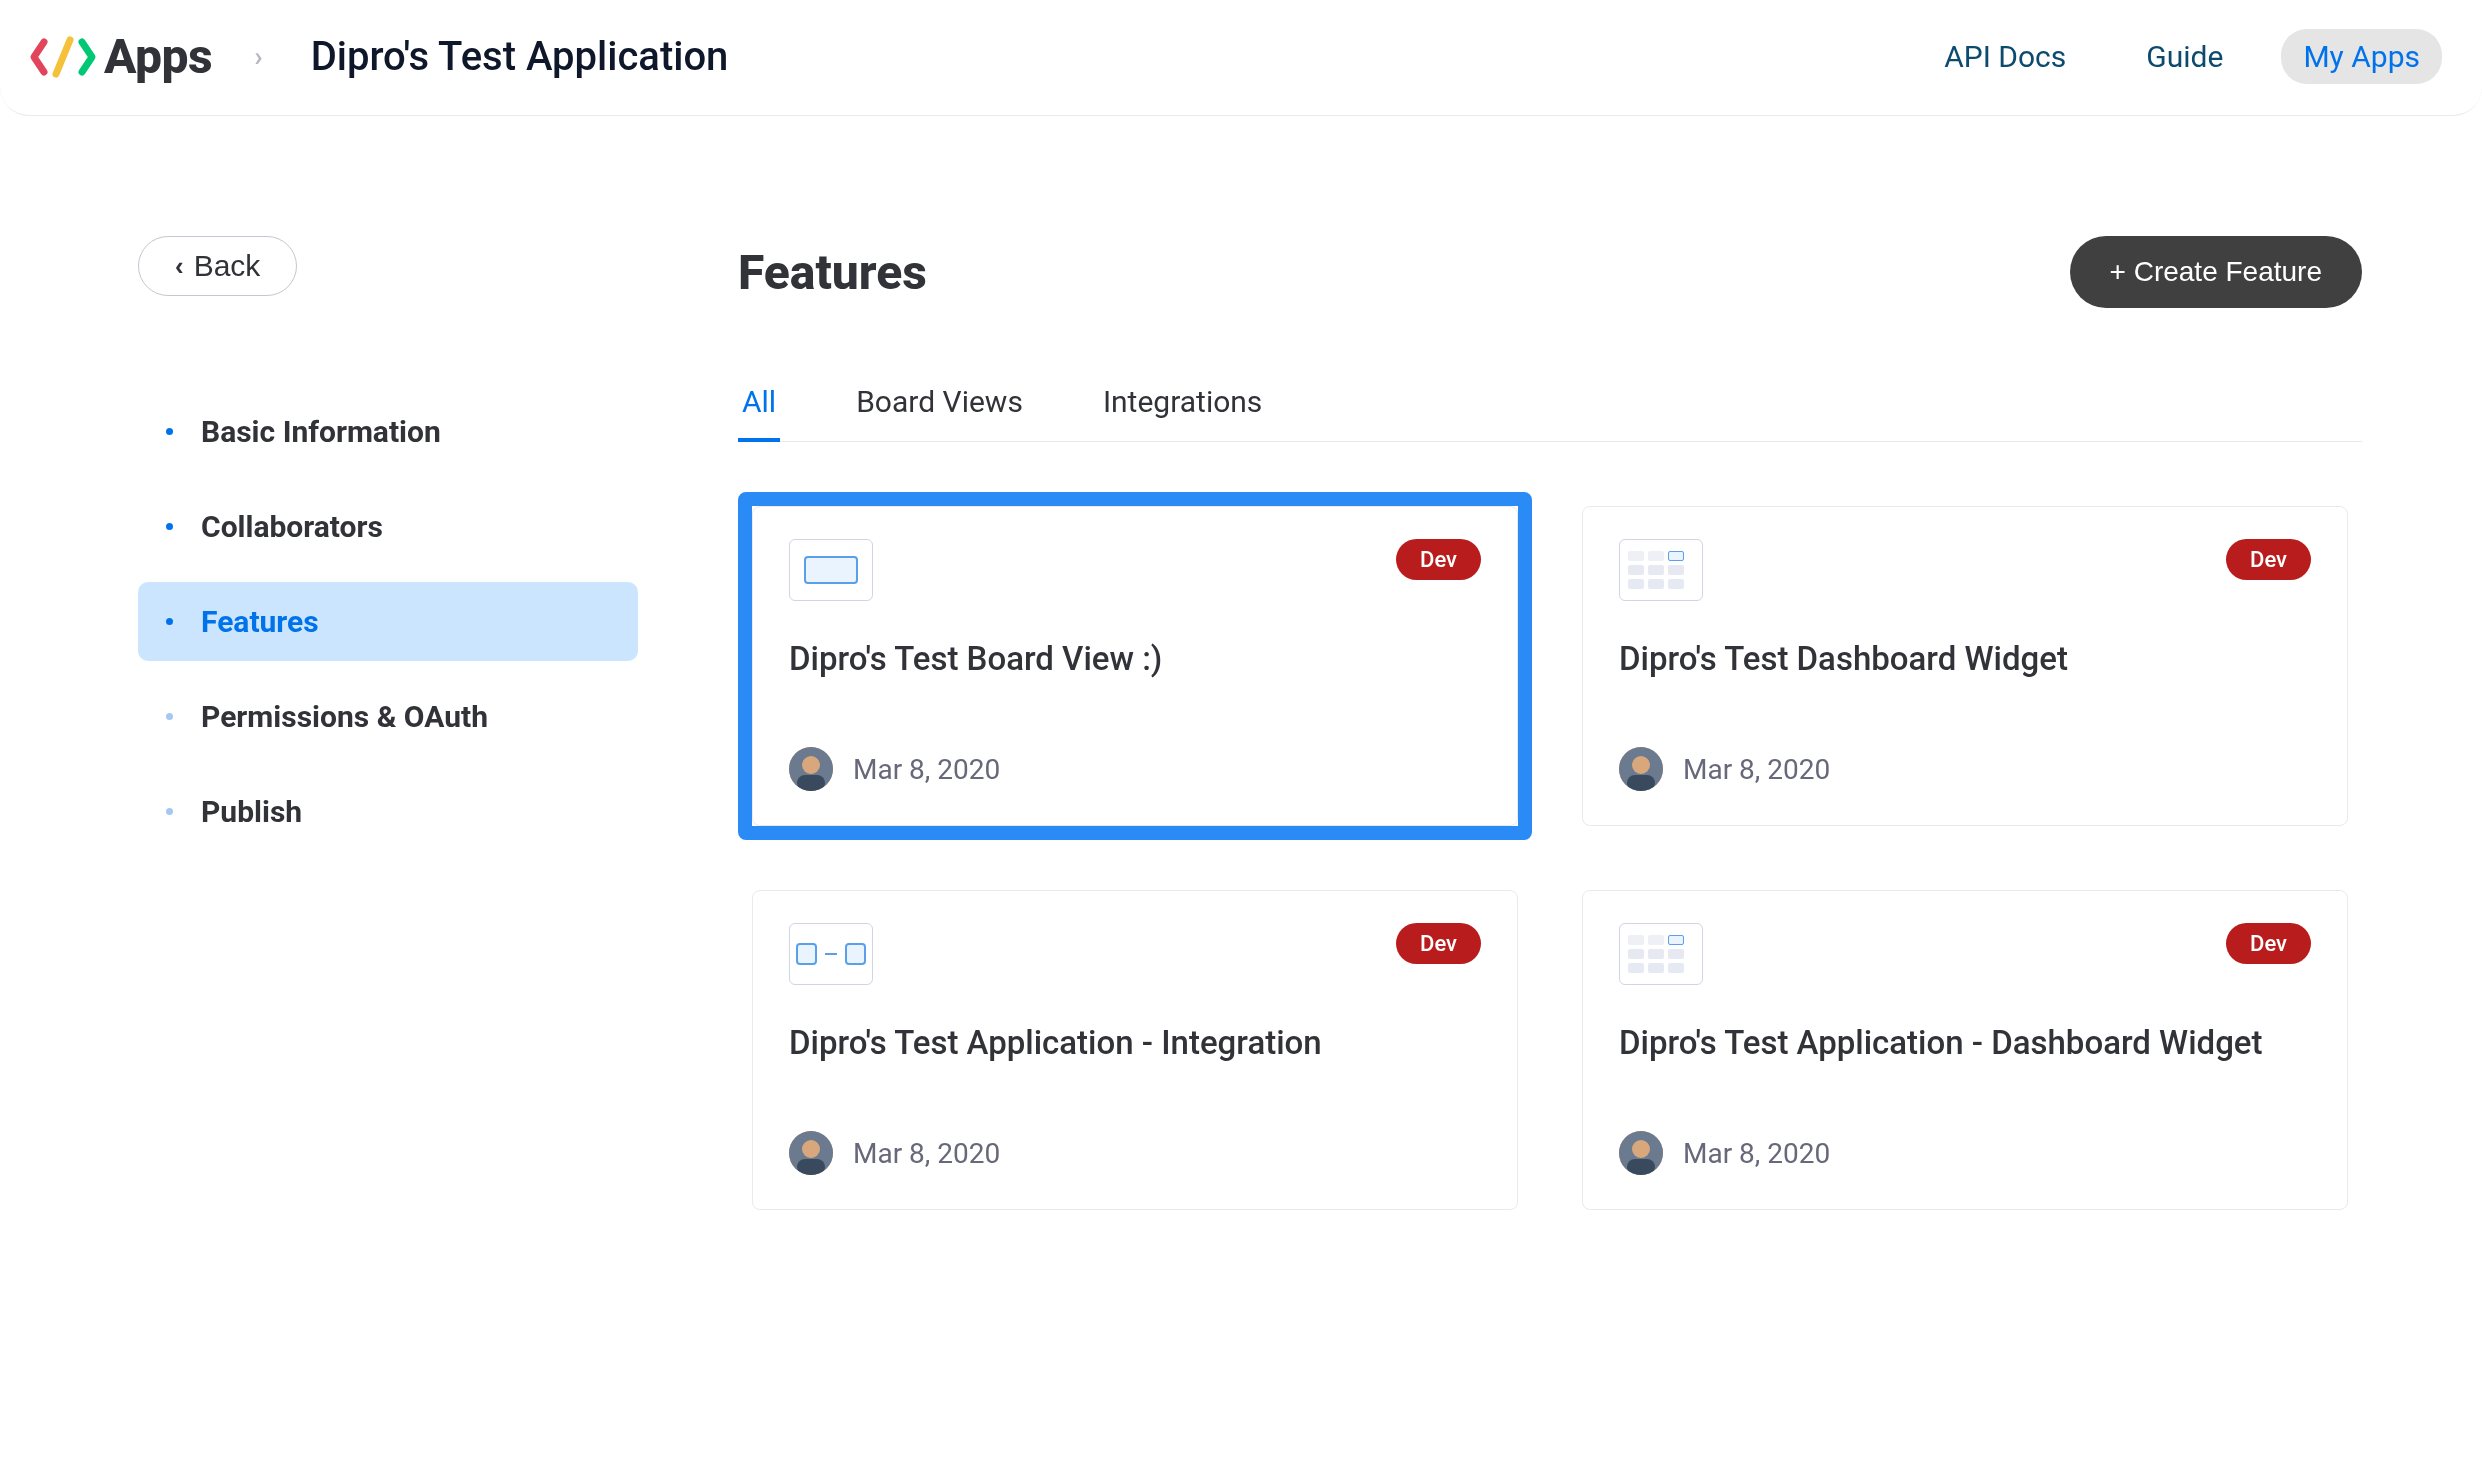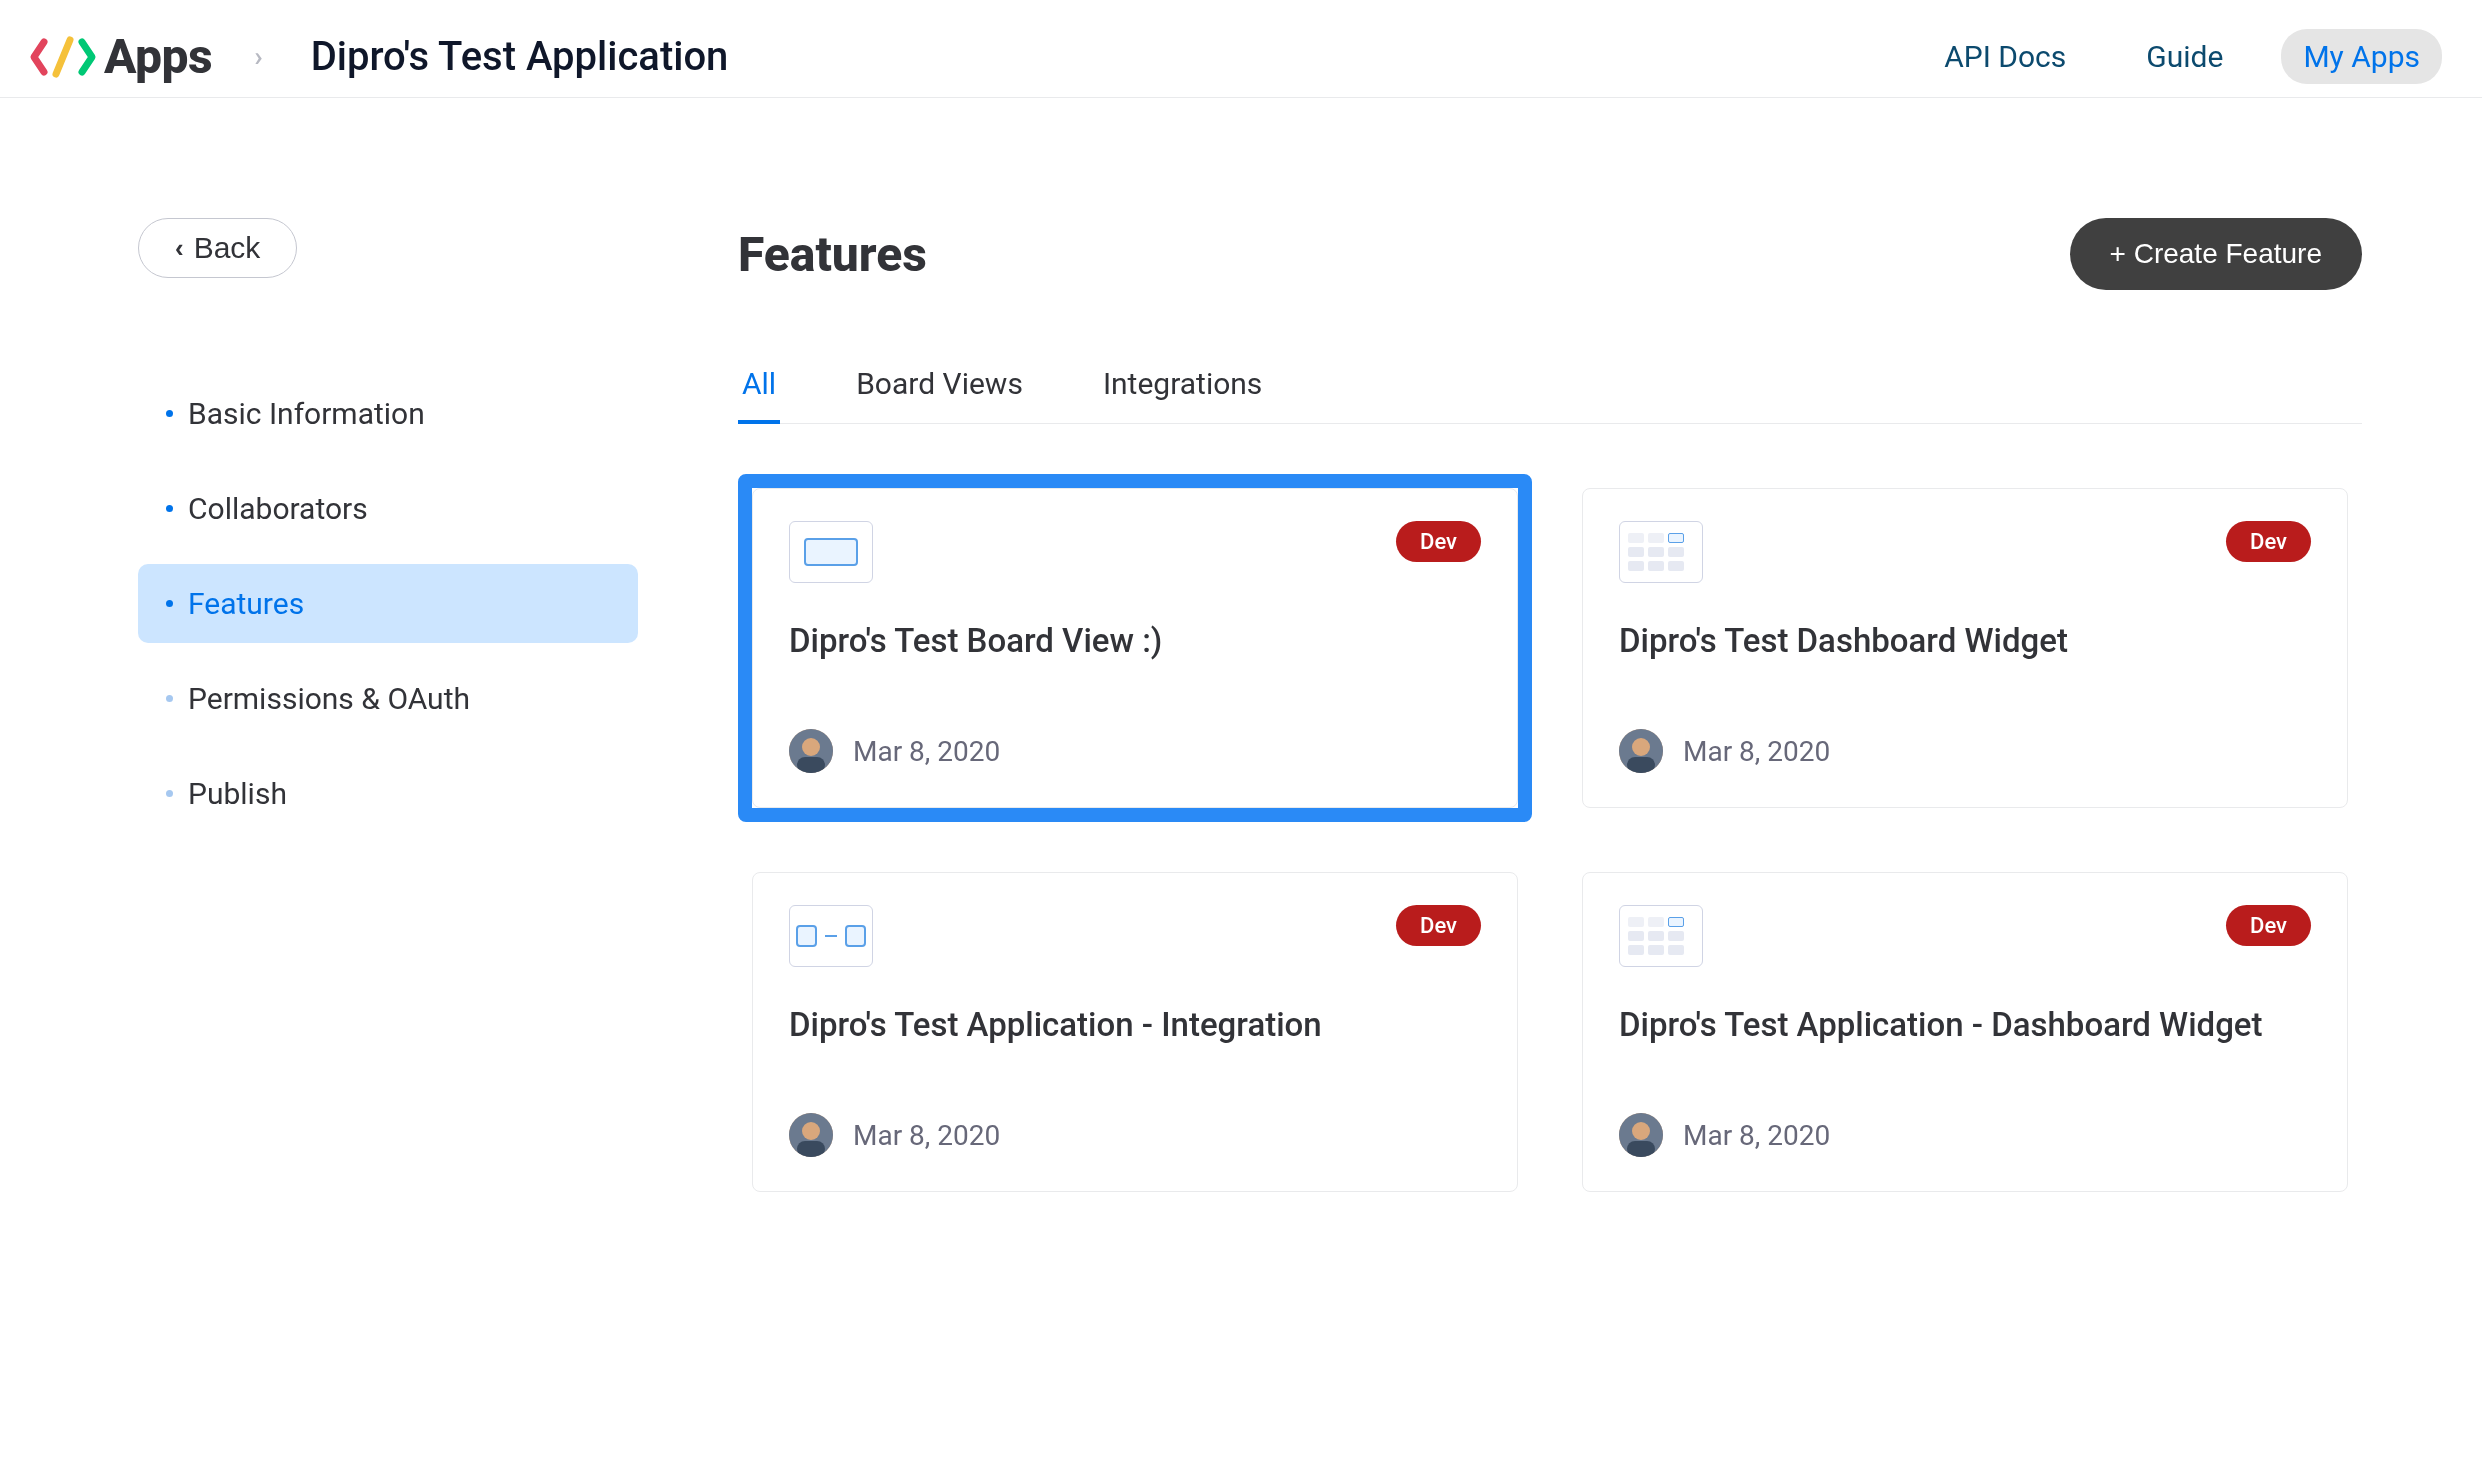--- a/index.html
+++ b/index.html
@@ -2,22 +2,23 @@
 <html><head>
 <meta charset="utf-8">
 <style>
   * { box-sizing: border-box; margin: 0; padding: 0; }
   html, body { font-family: -apple-system, BlinkMacSystemFont, "Segoe UI", Roboto, Helvetica, Arial, sans-serif; color:#323338; background:#fff; }
   body { width:2482px; }
 
   
   .header {
     display:flex; align-items:center; justify-content:space-between;
-    padding: 28px 40px 12px 28px;
+    padding: 28px 40px 30px 28px;
     border-bottom:1px solid #e9eaec;
+    border-radius:29px;
   }
   .header-left { display:flex; align-items:center; gap:22px; }
   .logo { display:flex; align-items:center; gap:4px; }
   .logo-svg { width:72px; height:46px; }
   .apps-title { font-size:48px; font-weight:800; letter-spacing:-0.5px; color:#323338; }
   .chevron-right { font-size:28px; color:#b7b9c2; padding:0 20px; font-weight:600;}
   .breadcrumb-item { font-size:40px; font-weight:500; color:#0f172a; margin-left:6px;}
   .header-right { display:flex; align-items:center; gap:36px; }
   .nav-link { font-size:30px; color:#0c4a6e; cursor:pointer; padding:10px 22px; border-radius:26px;}
   .nav-link.active { background:#e5e5e5; color:#0073ea; }
@@ -27,23 +28,23 @@
   .sidebar { width:500px; flex-shrink:0; }
   .back-btn {
     display:inline-flex; align-items:center; gap:10px;
     border:1.5px solid #c5c7d0; border-radius:40px;
     padding:12px 36px; font-size:30px; font-weight:500; color:#323338;
     background:#fff; cursor:pointer;
   }
   .back-chevron { font-size:26px; font-weight:800; }
   .side-nav { margin-top:96px; }
   .side-item {
-    display:flex; align-items:center; gap:15px;
+    display:flex; align-items:center; gap:28px;
     padding:22px 28px; font-size:30px; color:#323338;
-    border-radius:10px; cursor:pointer; margin-bottom:16px;
+    border-radius:10px; cursor:pointer; margin-bottom:16px;font-weight:bold;
   }
   .side-item.active { background:#cce5ff; color:#0073ea; }
   .side-dot { width:7px; height:7px; border-radius:50%; background:#0073ea; flex-shrink:0;}
   .side-item.active .side-dot { background:#0073ea; }
   .side-item.dim .side-dot { background:#a6c8f0; }
 
   
   .main { flex:1; padding-right:60px;}
   .main-head { display:flex; align-items:center; justify-content:space-between; margin-bottom:60px;}
   .page-title { font-size:48px; font-weight:800; color:#323338; }

